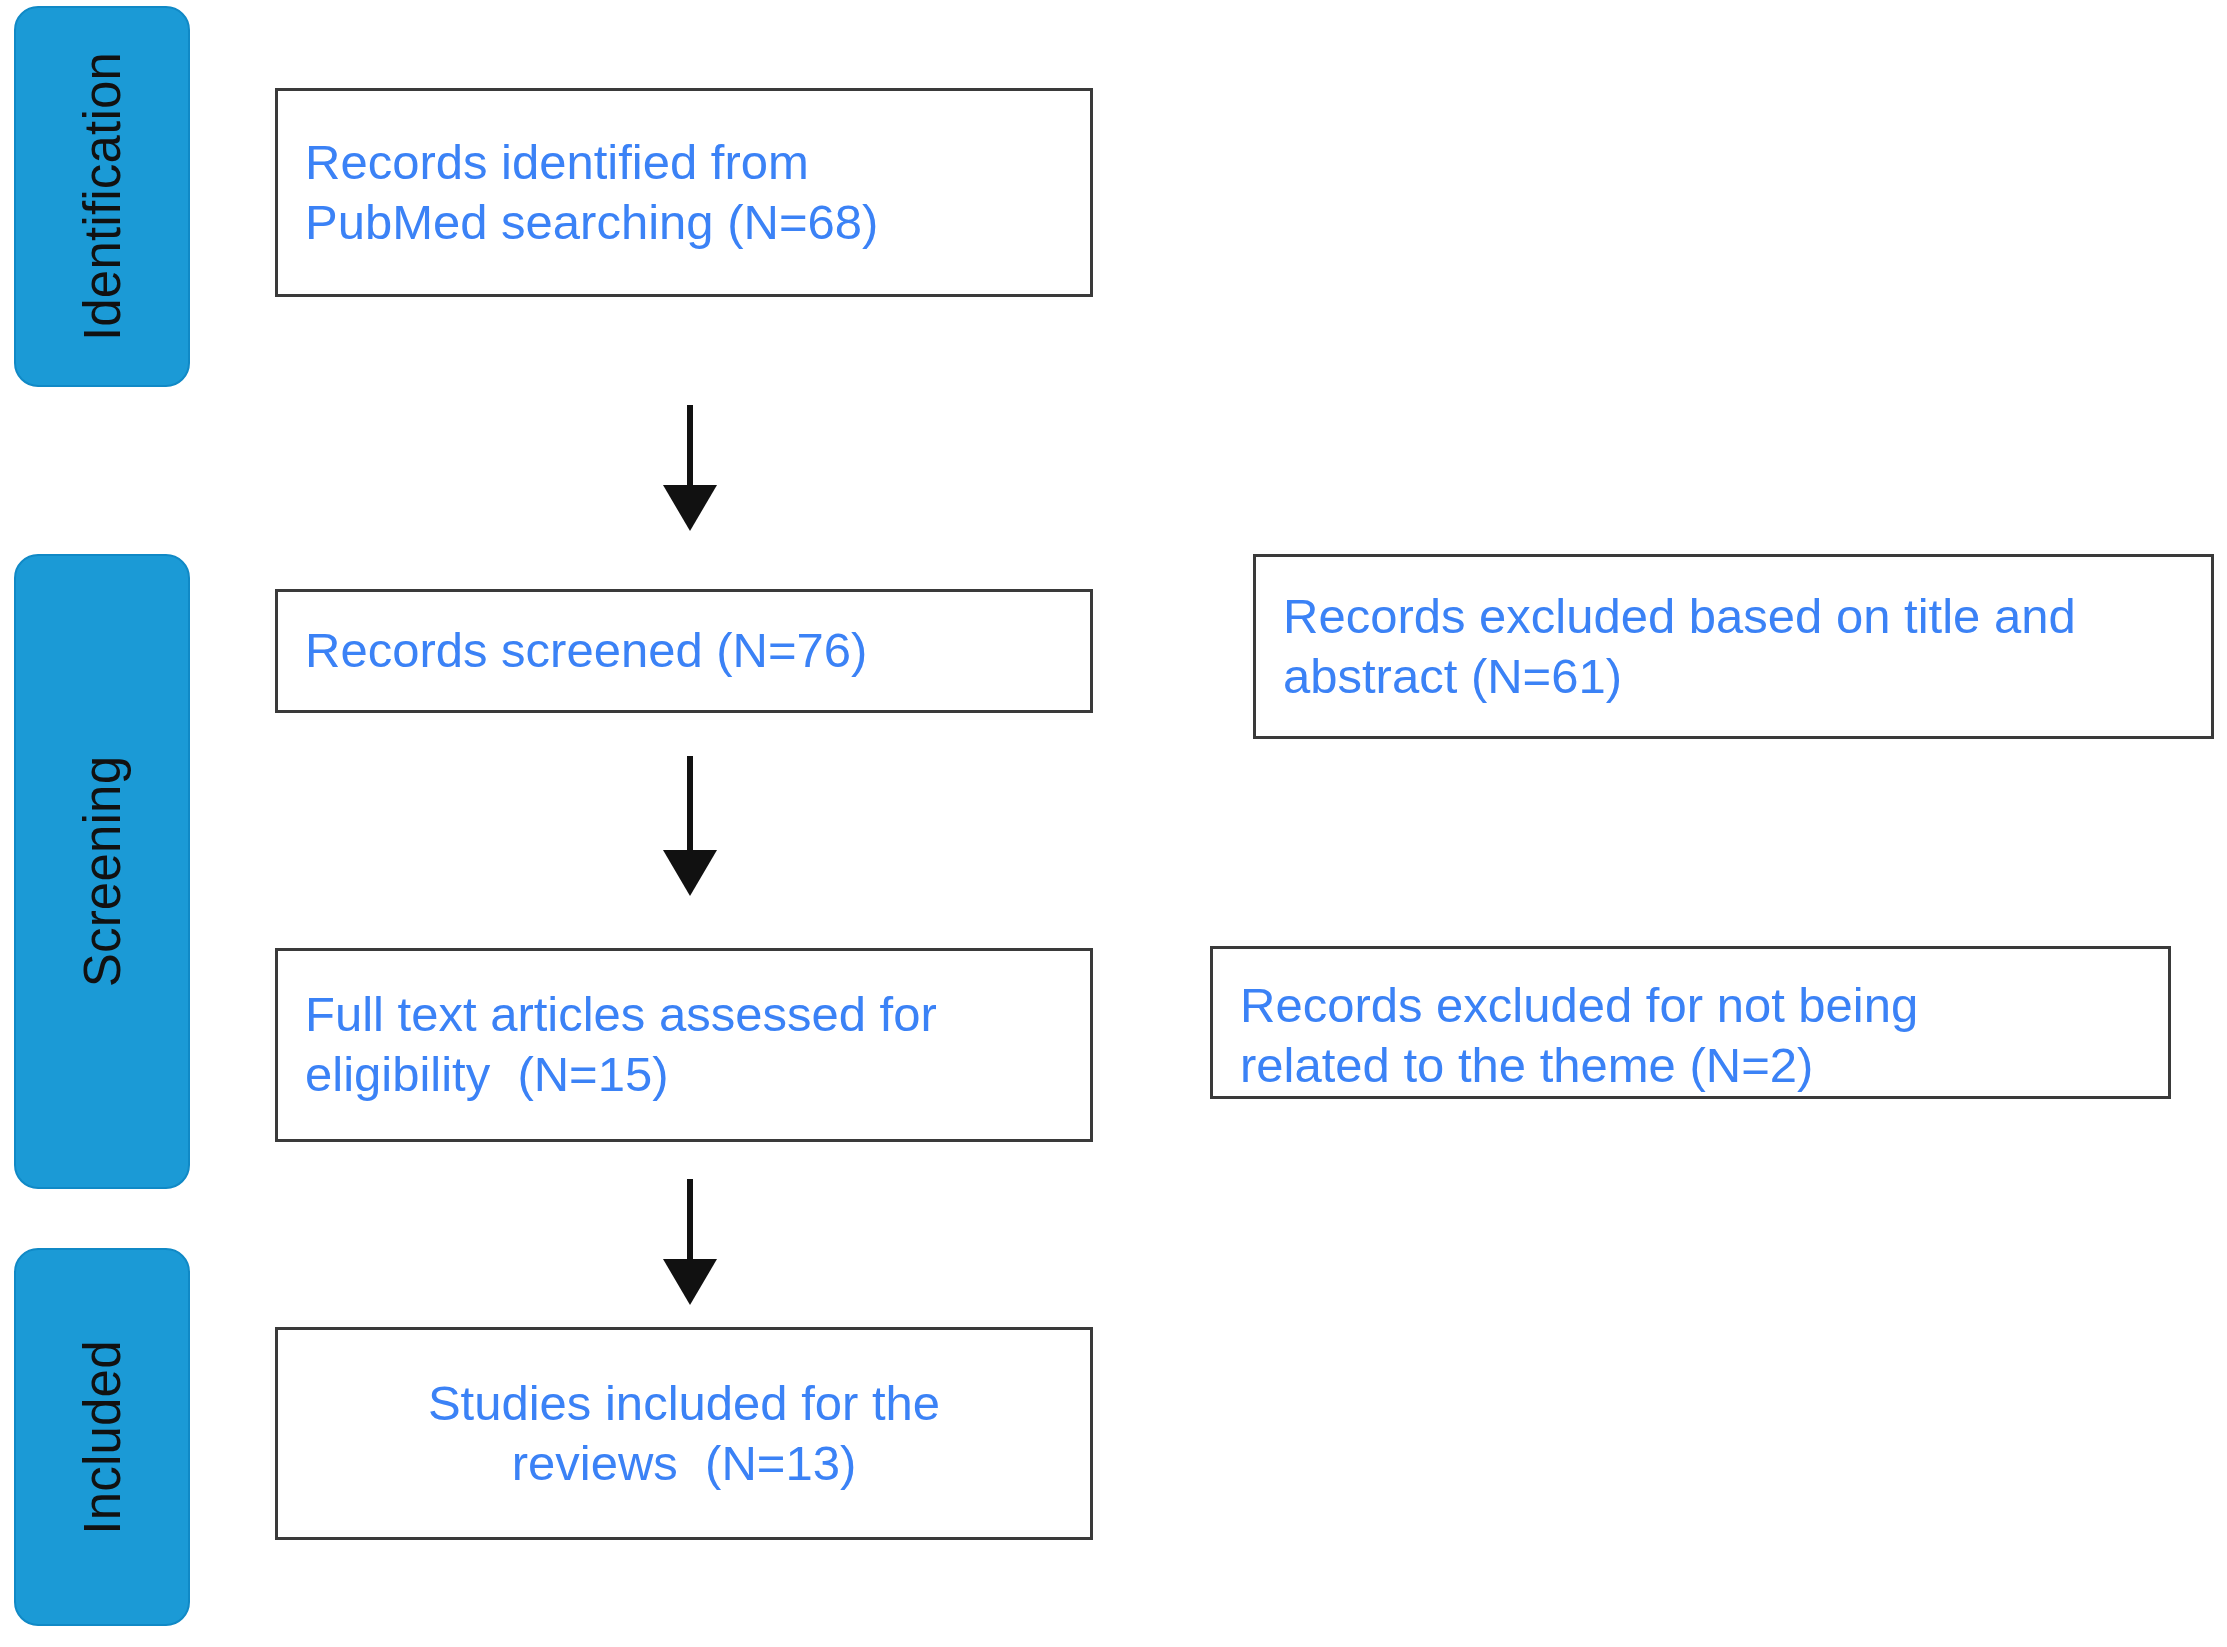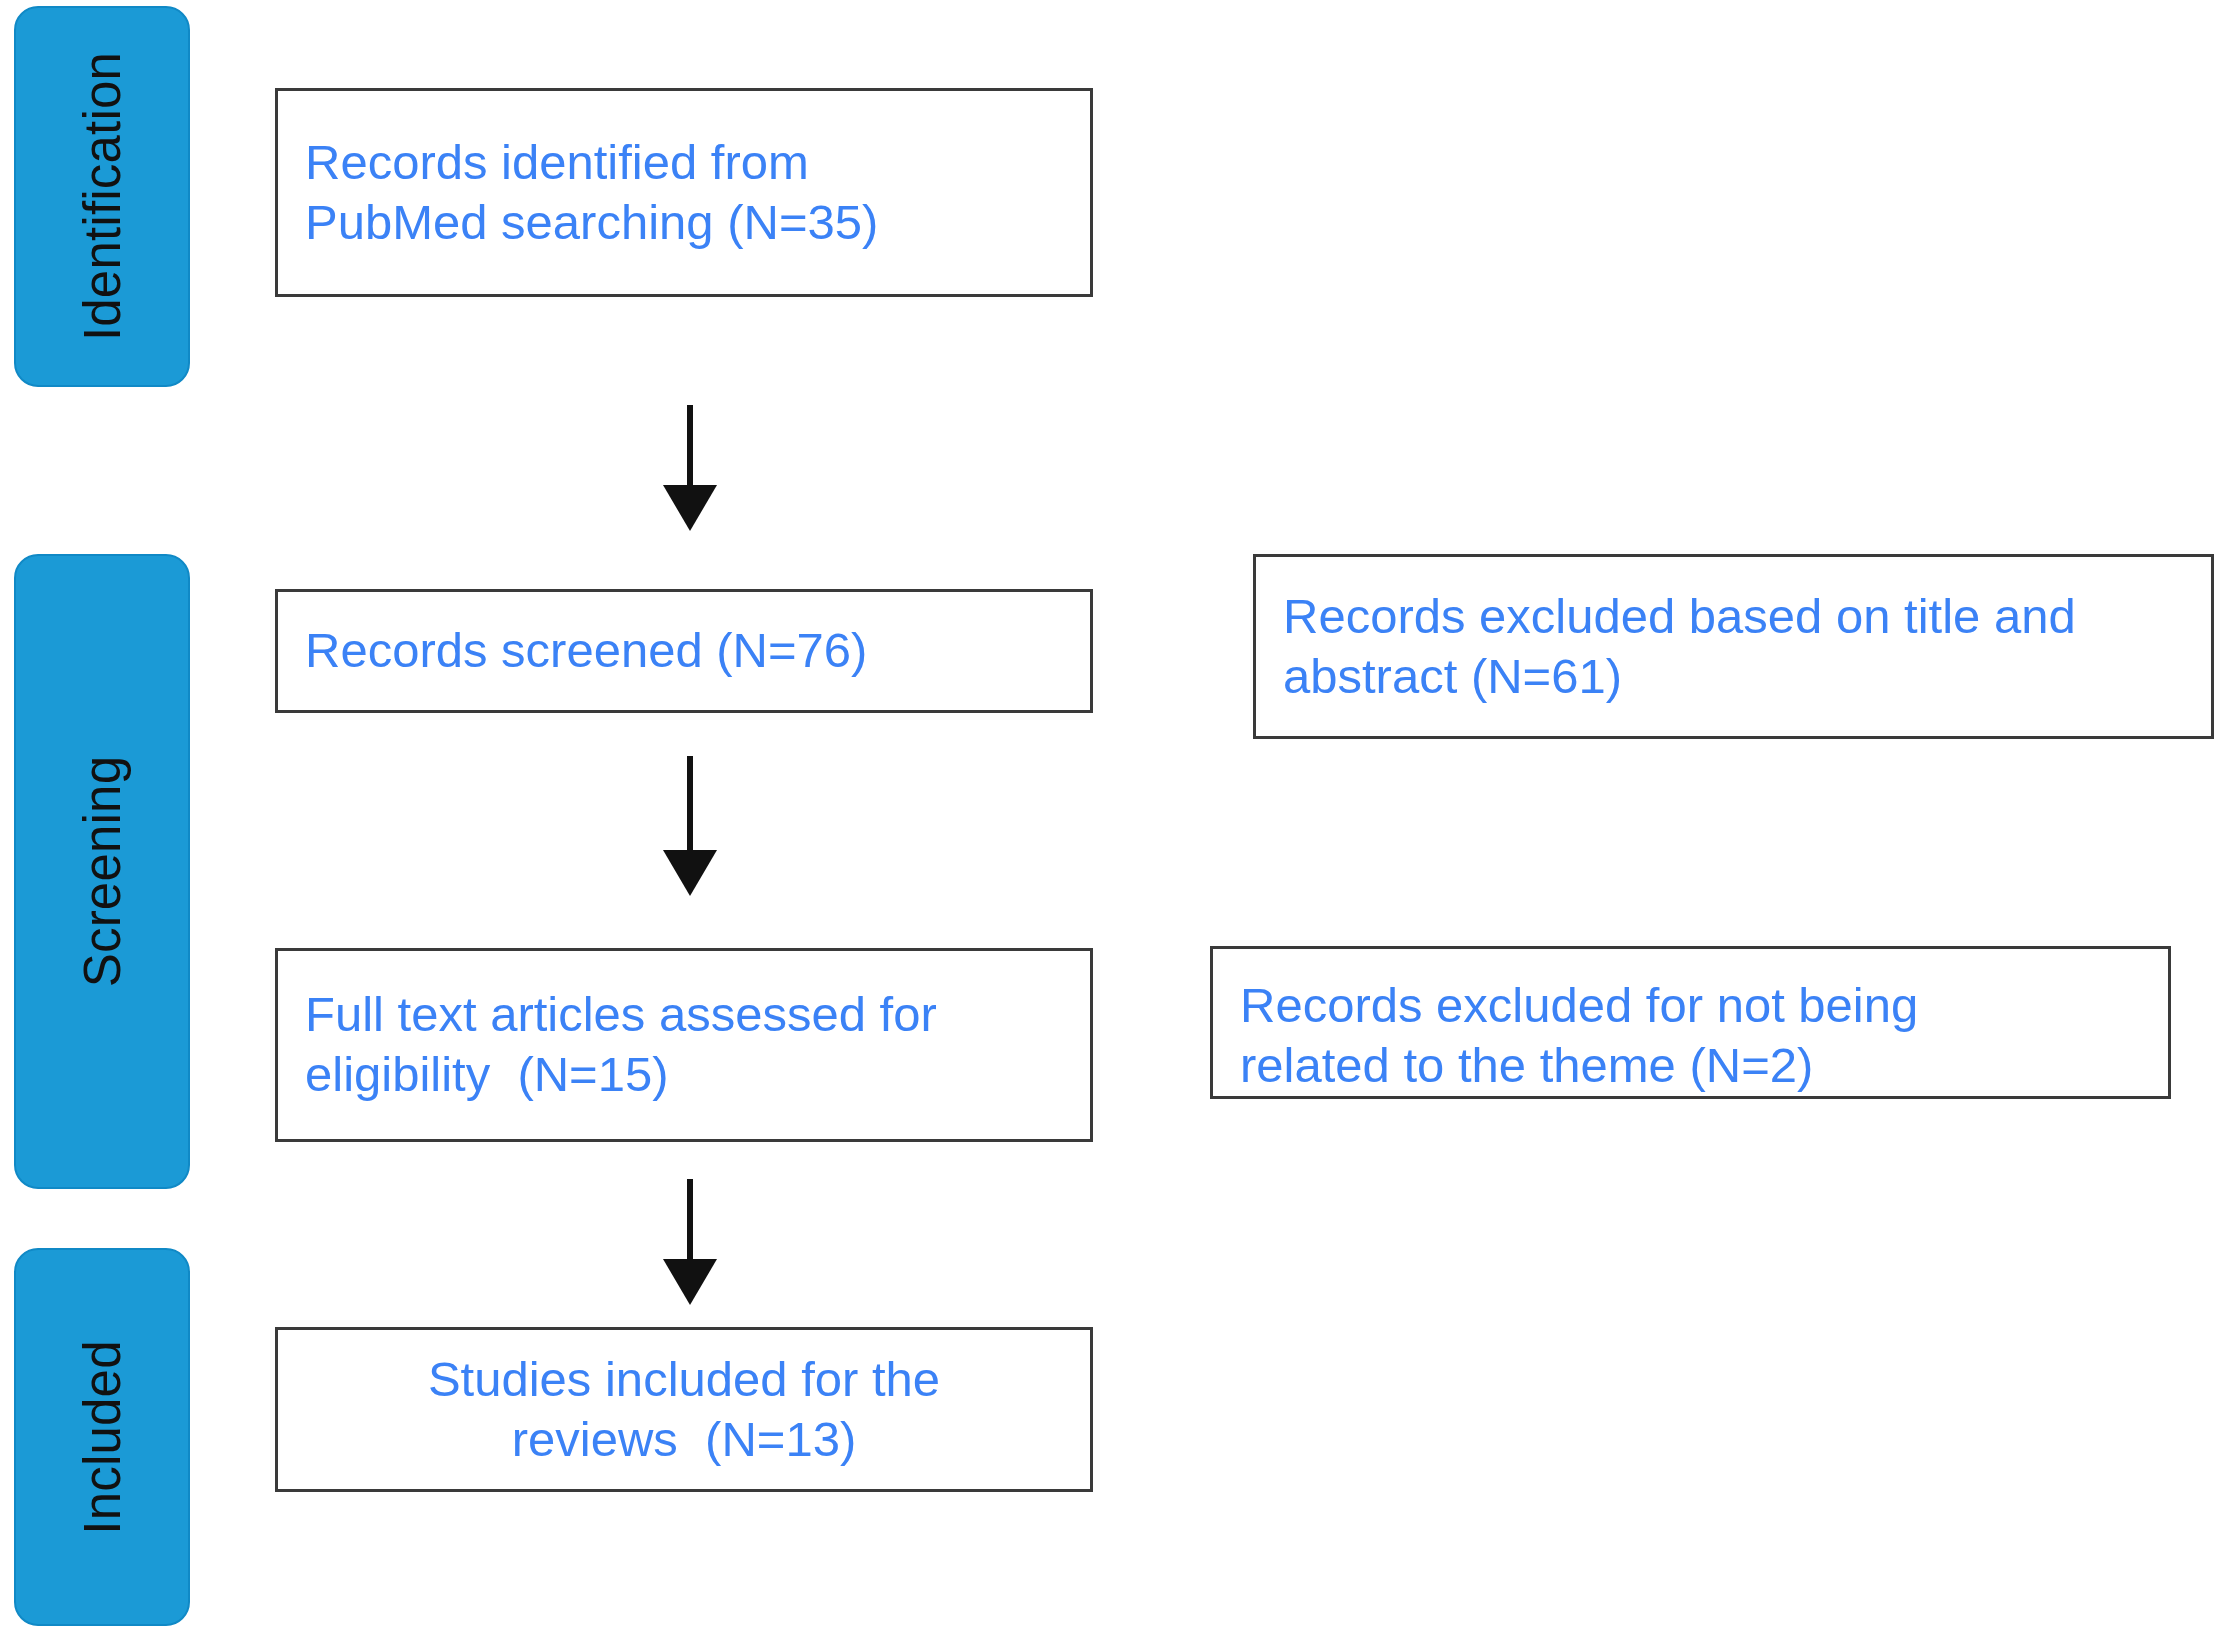--- a/index.html
+++ b/index.html
@@ -63,21 +63,21 @@
     color: #3b82f6;
     white-space: pre;
     font-family: "Liberation Sans", sans-serif;
   }
   .flow-box.centered { align-items: center; }
   .flow-box.centered .line { text-align: center; }
 
   #box-identified  { left: 275px;  top: 88px;  width: 818px; height: 209px; }
   #box-screened    { left: 275px;  top: 589px;  width: 818px; height: 124px; }
   #box-fulltext    { left: 275px;  top: 948px; width: 818px; height: 194px; }
-  #box-included    { left: 275px;  top: 1327px; width: 818px; height: 165px; }
+  #box-included    { left: 275px;  top: 1327px; width: 818px; height: 213px; }
 
   #box-excluded-title    { left: 1253px; top: 554px;  width: 961px; height: 185px; }
   #box-excluded-theme    { left: 1210px; top: 946px; width: 961px; height: 153px; justify-content: flex-end; }
 
   
   .arrow {
     position: absolute;
     width: 56px;
     display: flex;
     flex-direction: column;
@@ -113,21 +113,21 @@
   <div class="stage-bar" id="stage-screening">
     <span class="stage-label">Screening</span>
   </div>
 
   <div class="stage-bar" id="stage-included">
     <span class="stage-label">Included</span>
   </div>
 
   <div class="flow-box" id="box-identified">
     <span class="line">Records identified from</span>
-    <span class="line">PubMed searching (N=35)</span>
+    <span class="line">PubMed searching (N=68)</span>
   </div>
 
   <div class="flow-box" id="box-screened">
     <span class="line">Records screened (N=76)</span>
   </div>
 
   <div class="flow-box" id="box-fulltext">
     <span class="line">Full text articles assessed for</span>
     <span class="line">eligibility  (N=15)</span>
   </div>

